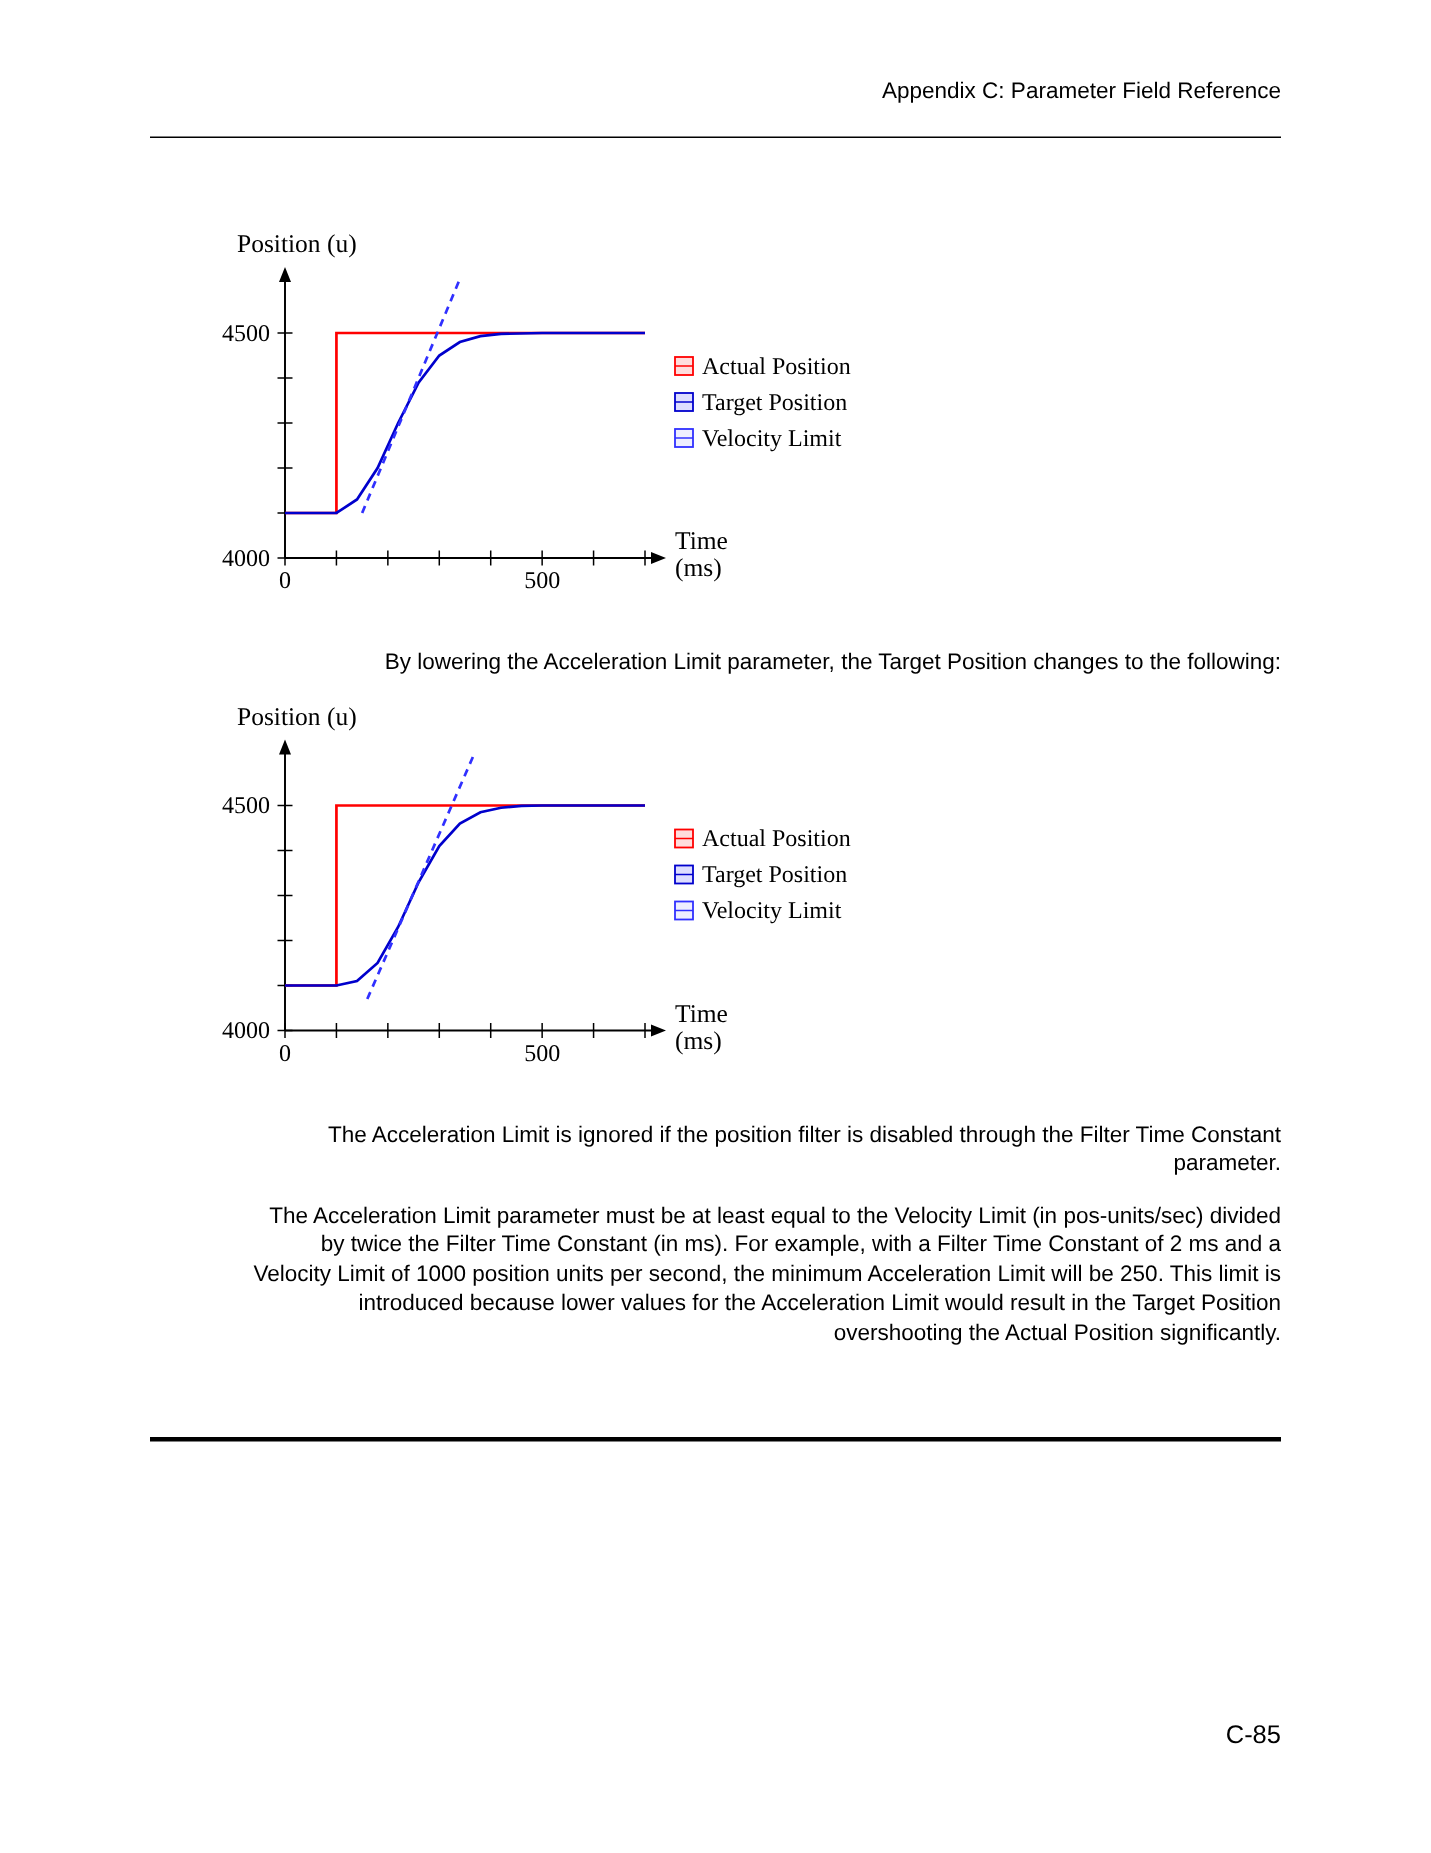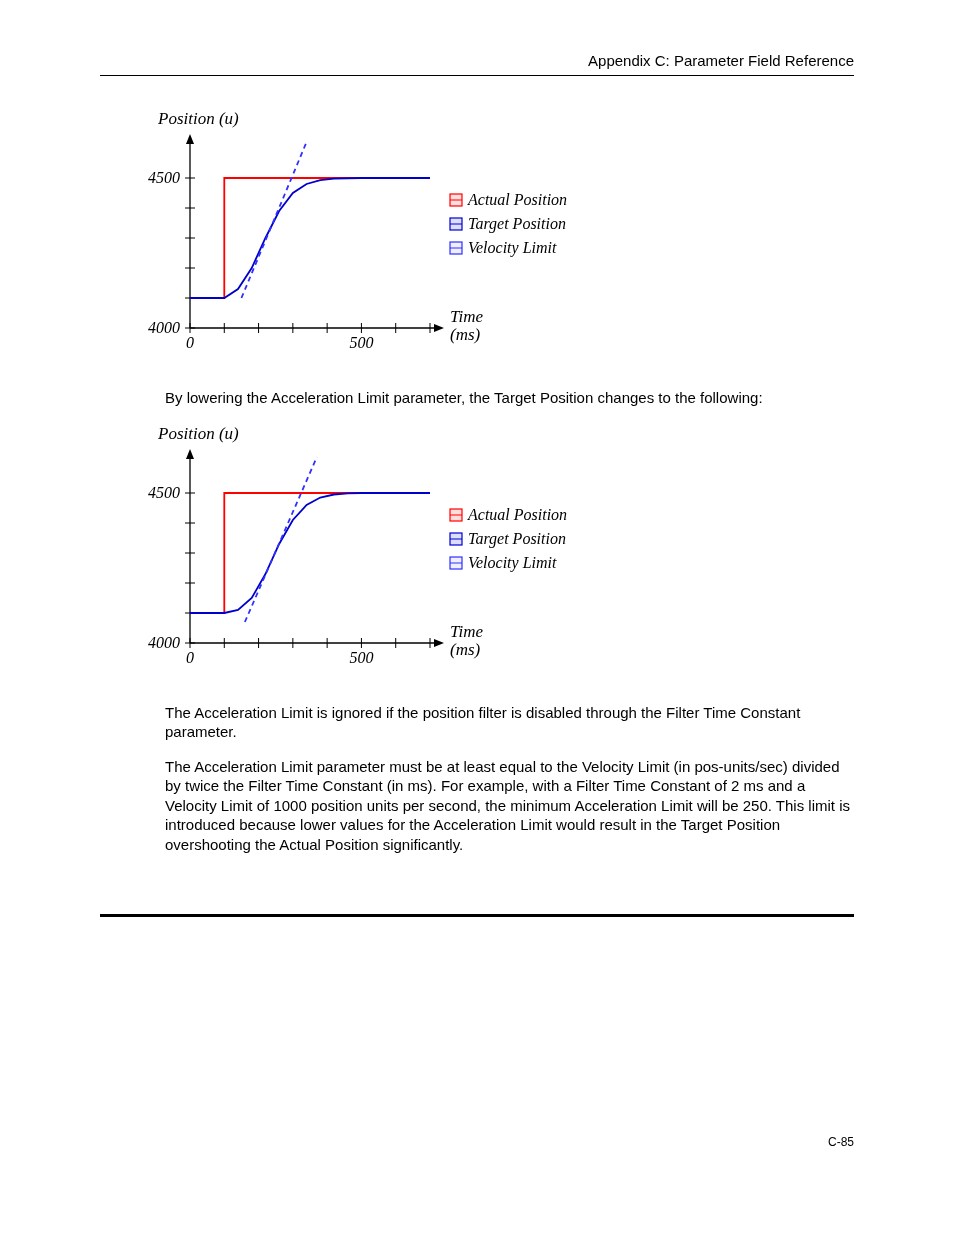--- a/index.html
+++ b/index.html
@@ -11,45 +11,45 @@
     position: relative;
     font-size: 15px;
     color: #000;
   }
   .page {
     padding: 52px 100px 0 100px;
   }
   .header {
     text-align: right;
     font-size: 15px;
-    padding-bottom: 6px;
+    padding-bottom: 22px;
     border-bottom: 1px solid #000;
-    margin-bottom: 32px;
+    margin-bottom: 60px;
   }
   .chart-block {
     margin-left: 30px;
     margin-bottom: 20px;
-    font-style: italic;
   }
   .chart-block svg { display:block; }
   .body-text {
     margin-left: 65px;
     margin-right: 0;
     line-height: 1.3;
+    text-align: right;
   }
   .body-text p { margin-bottom: 15px; }
   .footer-rule {
     border-top: 3px solid #000;
     margin-top: 60px;
   }
   .page-num {
     position: absolute;
     right: 100px;
-    bottom: 86px;
-    font-size: 12px;
+    bottom: 68px;
+    font-size: 17px;
     margin-top: 12px;
   }
   .axis-label { font-family: "Times New Roman", serif; font-size: 17px; fill:#000; }
   .tick-label { font-family: "Times New Roman", serif; font-size: 16px; fill:#000; }
   .legend-label { font-family: "Times New Roman", serif; font-size: 16px; fill:#000; }
 </style>
 </head>
 <body>
 
 <div class="page">

